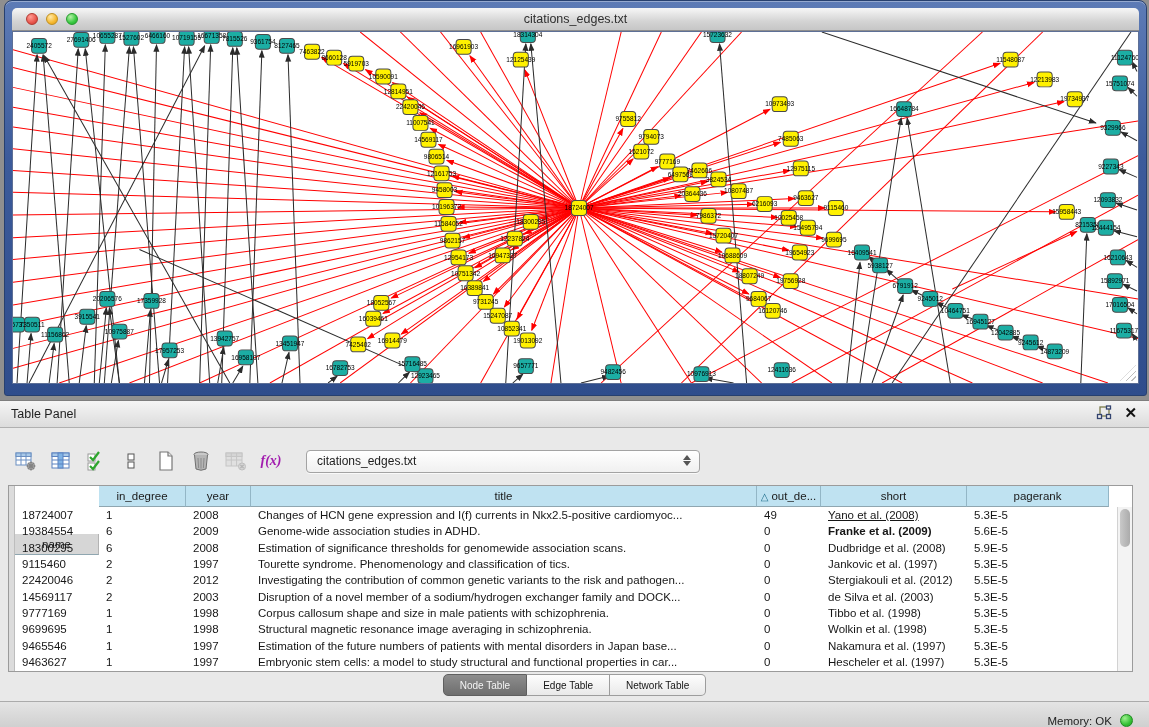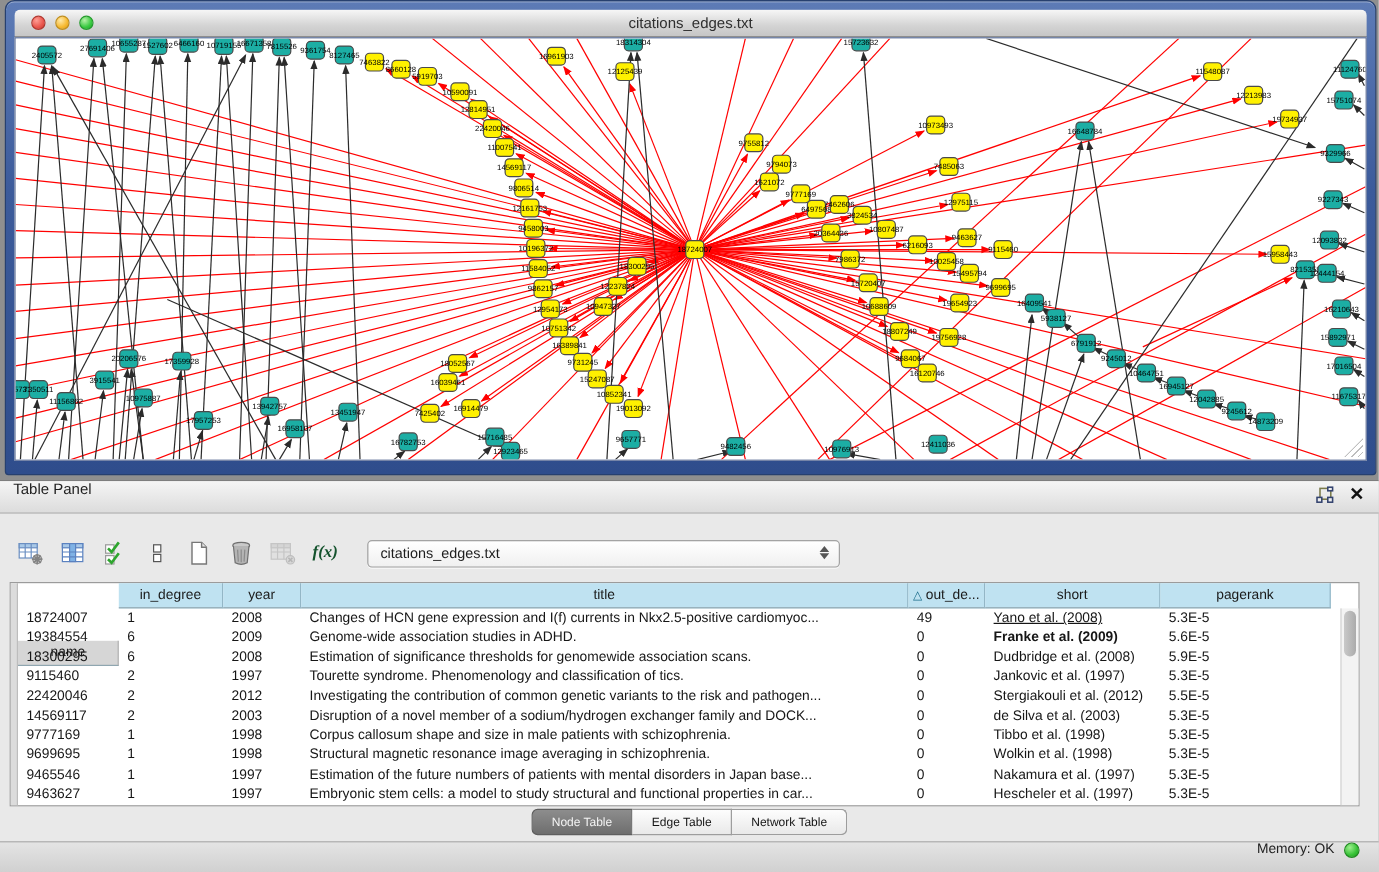--- a/index.html
+++ b/index.html
@@ -26,29 +26,29 @@
   .canvas svg { width:100%; height:100%; display:block; }
   .grip { position:absolute; right:2px; bottom:2px; width:16px; height:16px; opacity:.8;
     background:repeating-linear-gradient(135deg, transparent 0 3px, #adadad 3px 4px); 
     clip-path:polygon(100% 0, 100% 100%, 0 100%); }
 
   
   .table-panel { position:absolute; left:0; top:400px; width:1149px; height:327px;
     background:#e9e9e9; border-top:1px solid #7e7e7e; }
   .tp-header { position:absolute; left:0; top:0; width:100%; height:27px;
     background:linear-gradient(180deg,#f5f5f5,#dcdcdc); border-bottom:1px solid #b0b0b0;
-    display:flex; }
+    display:flex; align-items:center; }
   .tp-title { font-size:12.5px; color:#1f1f1f; margin-left:11px; }
   .tp-icons { position:absolute; right:12px; top:4px; display:flex; gap:12px; align-items:center; }
   .tp-float { width:16px; height:16px; }
   .tp-close { font-size:15px; font-weight:bold; color:#111; line-height:16px; cursor:default; }
 
   .toolbar { position:absolute; left:12px; top:45px; height:30px; display:flex; align-items:center; gap:7px; }
   .tbtn { width:28px; height:26px; display:flex; align-items:center; justify-content:center; border-radius:3px; }
-  .fx { font-family:"Liberation Serif", serif; font-style:italic; font-weight:bold; font-size:14px; color:#14532d; }
+  .fx { font-family:"Liberation Serif", serif; font-style:italic; font-weight:bold; font-size:14px; color:#a21caf; }
   .combo { margin-left:14px; width:394px; height:23px; border:1px solid #a3a3a3; border-radius:4px;
     background:linear-gradient(180deg,#ffffff,#f0f0f0); display:flex; align-items:center;
     box-shadow:0 1px 0 rgba(255,255,255,.7); position:relative; }
   .combo-value { font-size:12px; color:#1d1d1d; margin-left:10px; }
   .combo-arrows { position:absolute; right:8px; top:4px; display:flex; flex-direction:column; gap:1px; }
   .combo-arrows i { width:0; height:0; border-left:4px solid transparent; border-right:4px solid transparent; display:block; }
   .combo-arrows i.up { border-bottom:5px solid #555; }
   .combo-arrows i.dn { border-top:5px solid #555; }
 
   .tablebox { position:absolute; left:8px; top:84px; width:1125px; height:187px;
@@ -68,21 +68,21 @@
 
   .tabsbar { position:absolute; left:0; top:273px; width:100%; display:flex; justify-content:center; }
   .seg { height:22px; font-size:10px; padding:0 16px; display:flex; align-items:center;
     background:linear-gradient(180deg,#fdfdfd,#e9e9e9); border:1px solid #9d9d9d; border-left:none; color:#141414; }
   .seg:first-child { border-left:1px solid #9d9d9d; border-radius:5px 0 0 5px; }
   .seg:last-child { border-radius:0 5px 5px 0; }
   .seg.active { background:linear-gradient(180deg,#8d8d8d,#6e6e6e); color:#f4f4f4; border-color:#5f5f5f; }
 
   .statusbar { position:absolute; left:0; bottom:0; width:100%; height:26px;
     background:linear-gradient(180deg,#e4e4e4,#d0d0d0); border-top:1px solid #ababab;
-    display:flex; align-items:flex-start; justify-content:flex-end; }
+    display:flex; align-items:flex-end; justify-content:flex-end; }
   .mem-label { font-size:11.5px; color:#222; margin-right:8px; }
   .mem-dot { width:13px; height:13px; border-radius:50%; margin-right:16px;
     background:radial-gradient(circle at 35% 30%, #9ef08e, #35c135 60%, #239a23); border:1px solid #1f8a1f; }
 </style>
 </head>
 <body>
 
 <div class="screen">
 
   <div class="net-frame">

